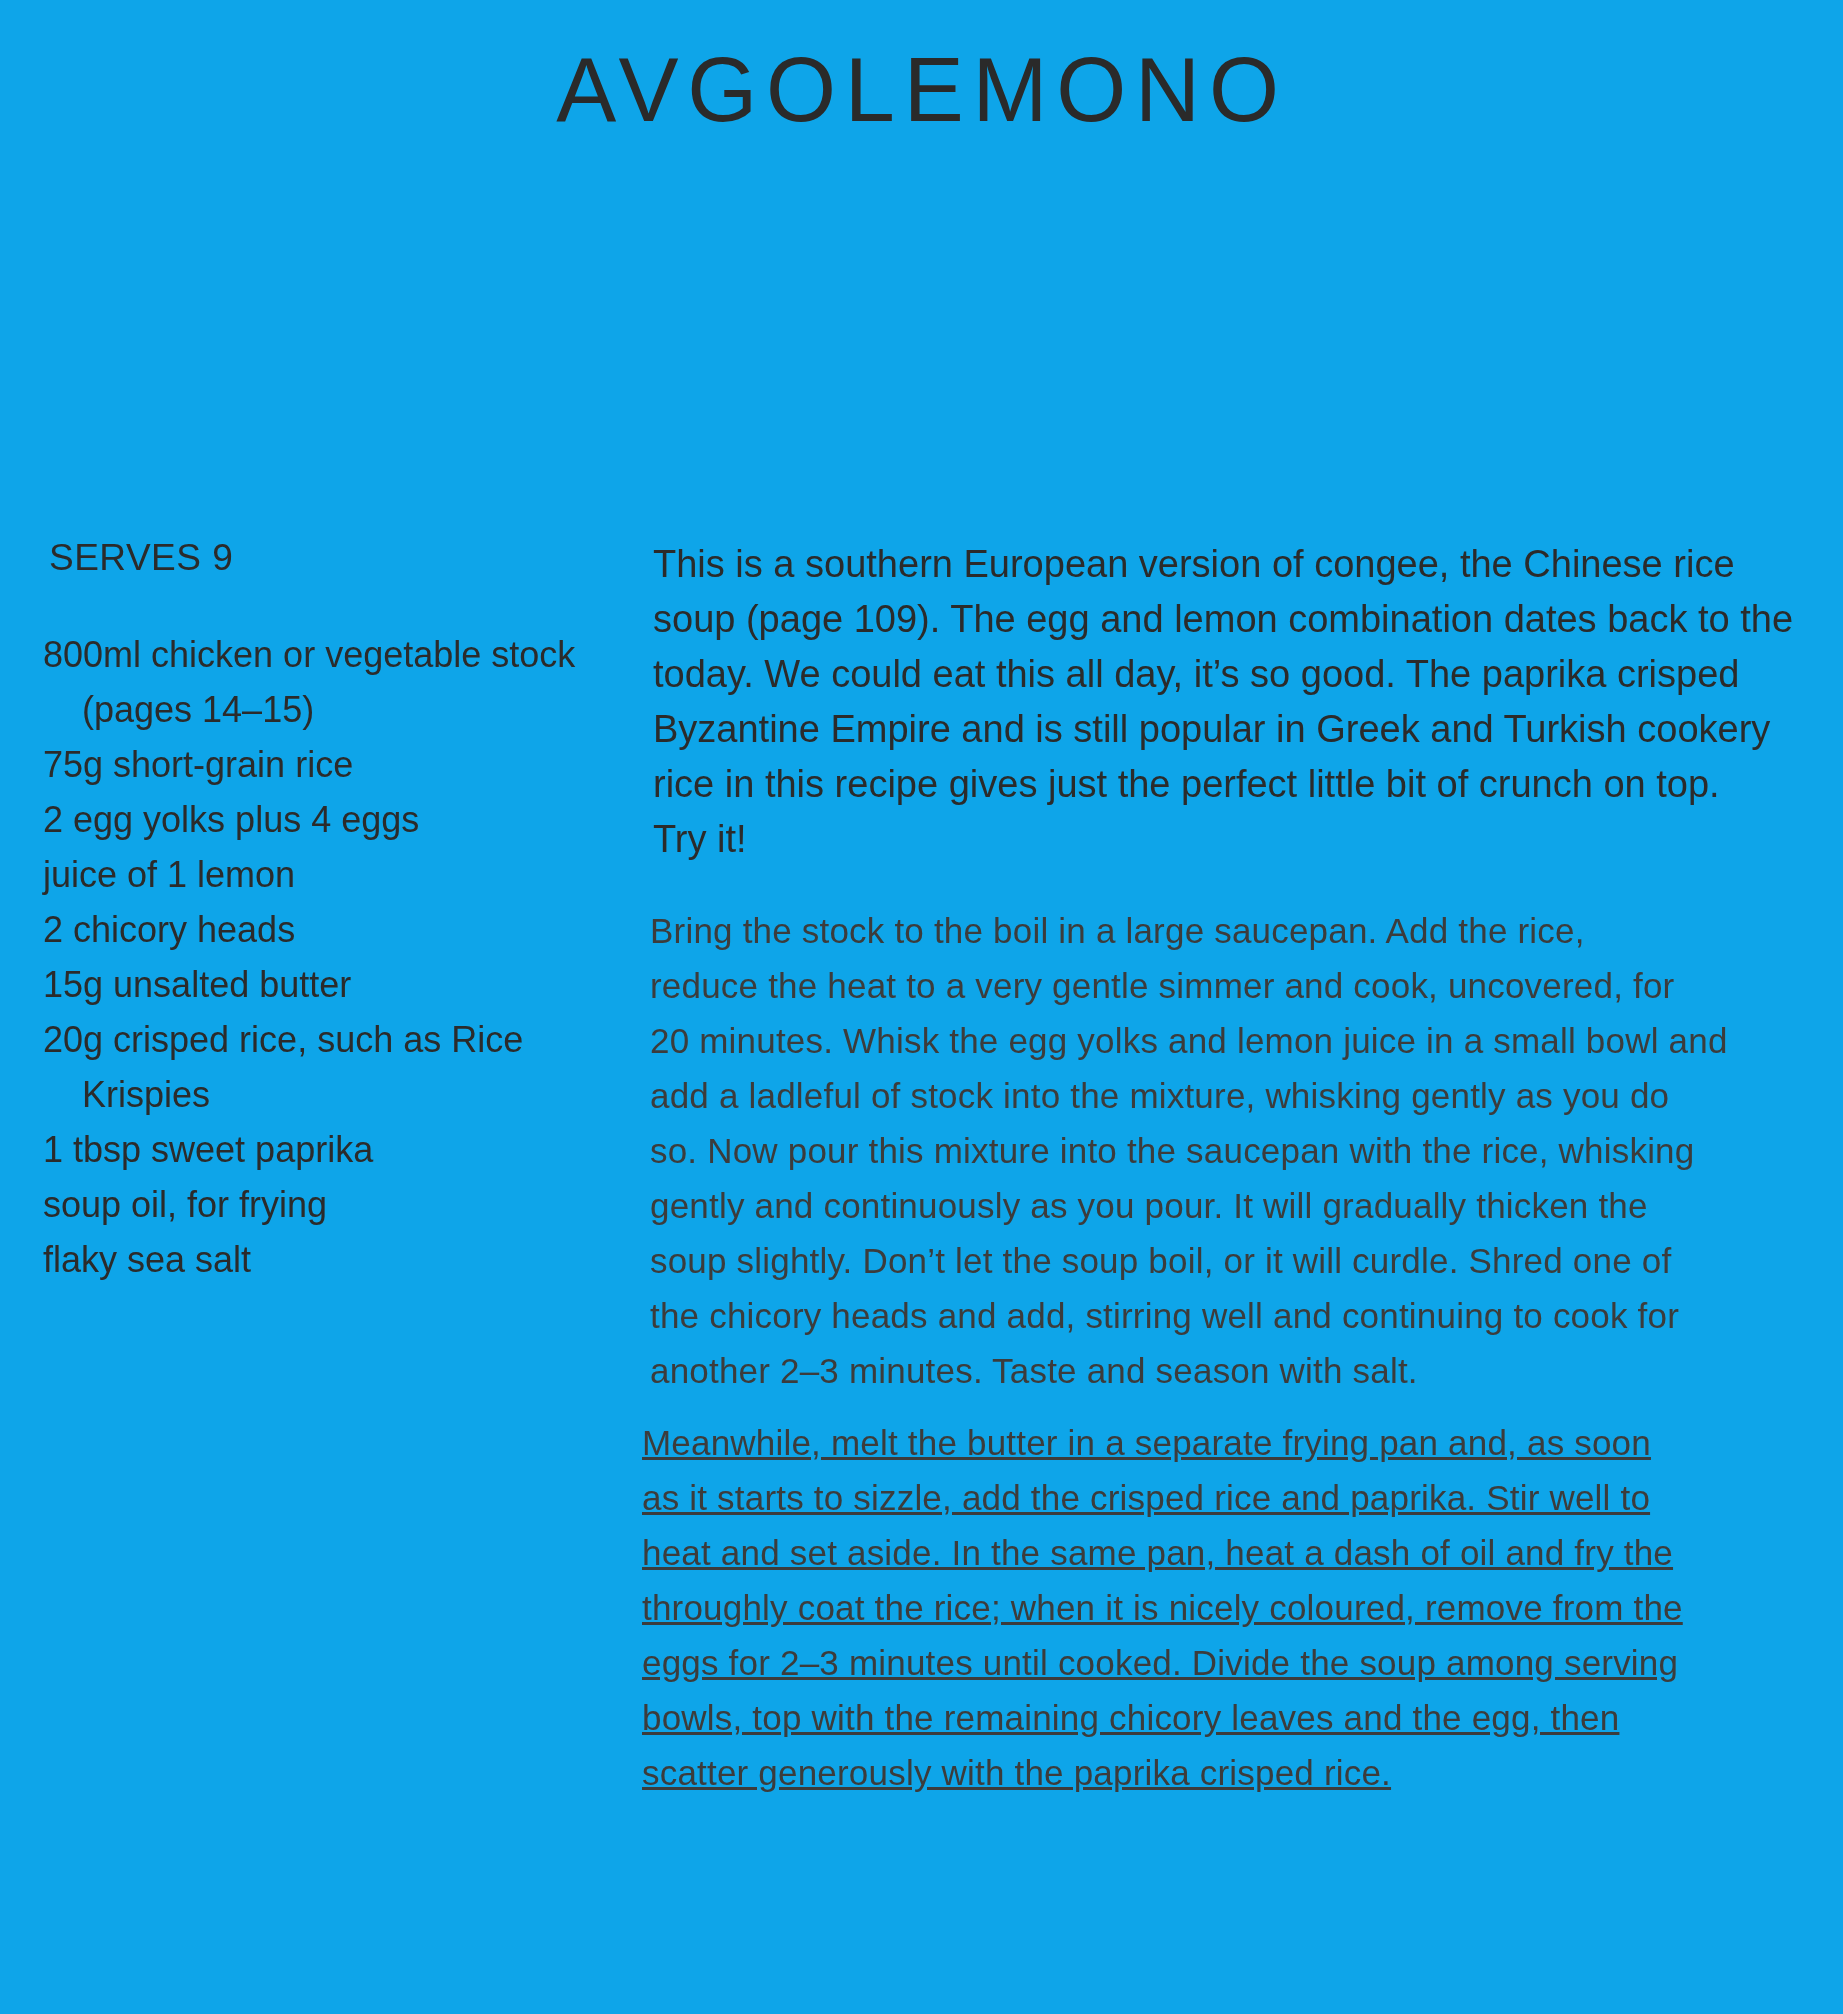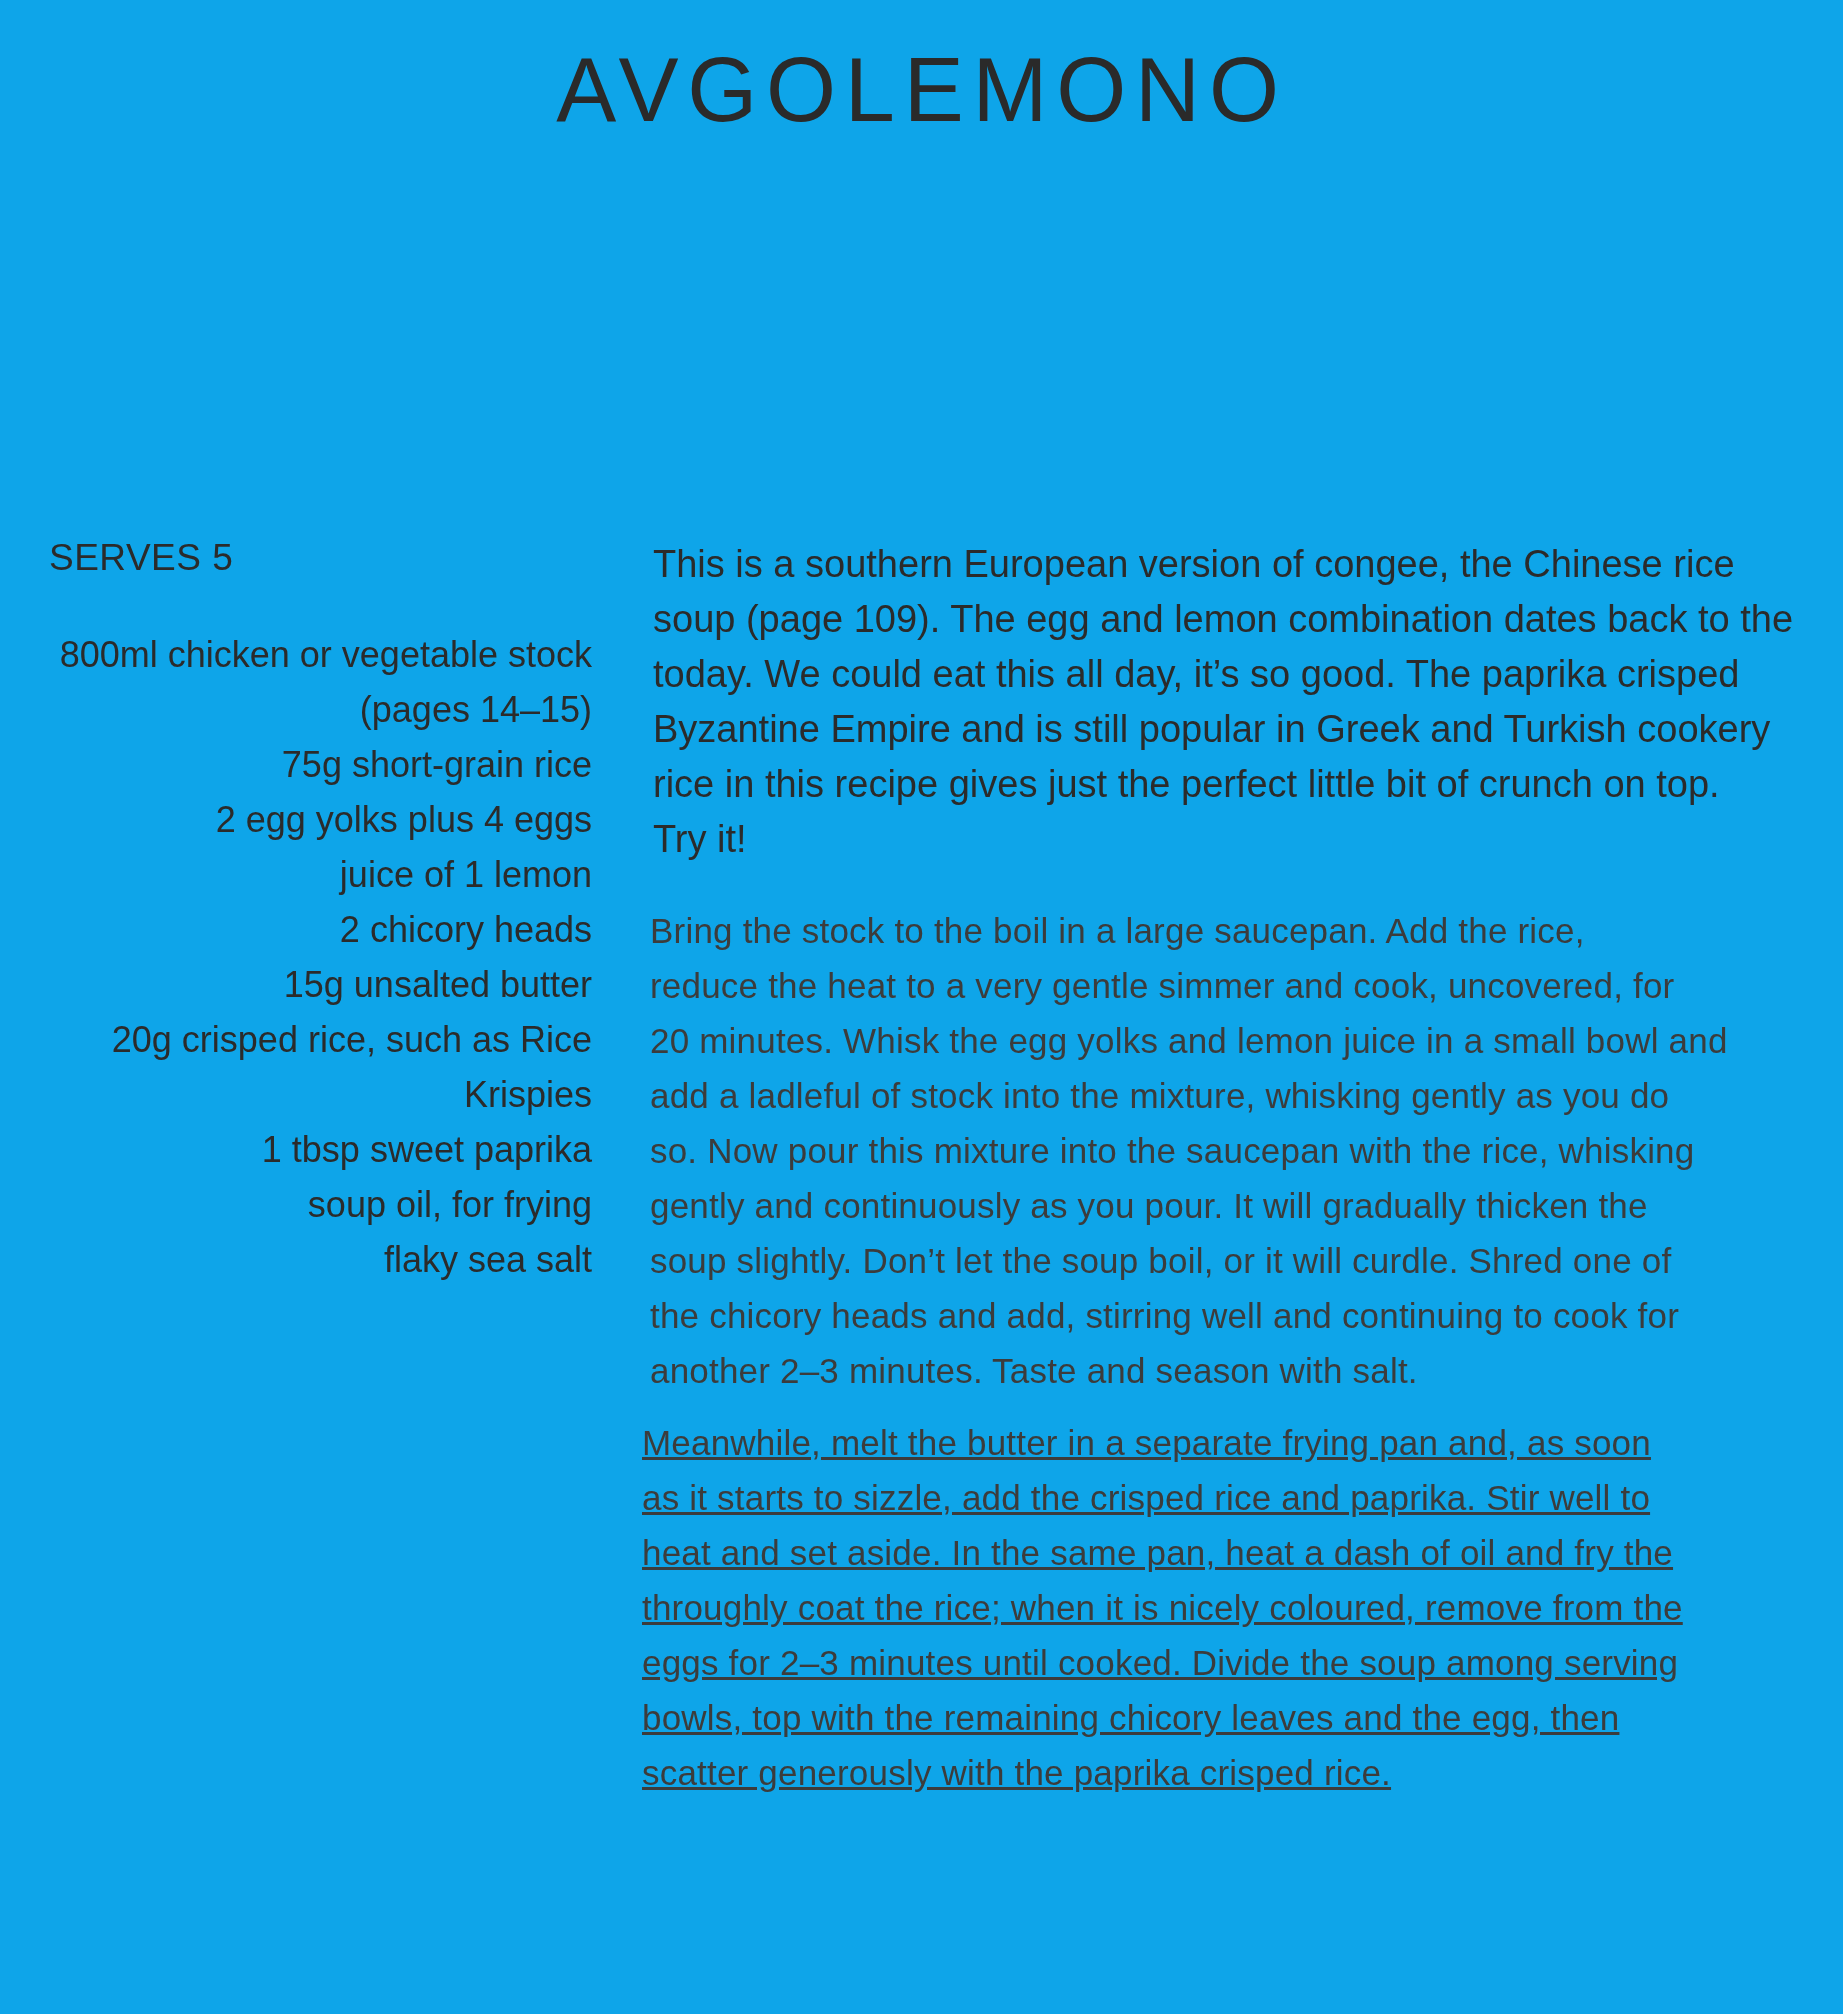--- a/index.html
+++ b/index.html
@@ -49,21 +49,20 @@
       position: absolute;
       left: 43px;
       top: 627px;
       width: 549px;
       margin: 0;
       padding: 0;
       list-style: none;
       font-size: 36px;
       line-height: 55px;
       color: #2b2b2b;
-      text-align: right;
     }
     .ingredients li {
       padding-left: 39px;
       text-indent: -39px;
       margin: 0;
     }
     .col-right {
       position: absolute;
       left: 653px;
       width: 1127px;
@@ -89,21 +88,21 @@
       white-space: nowrap;
     }
   </style>
 </head>
 <body>
 
 <div class="page">
 
   <h1 class="title">AVGOLEMONO</h1>
 
-  <h2 class="serves">SERVES 5</h2>
+  <h2 class="serves">SERVES 9</h2>
 
   <ul class="ingredients">
     <li><span>800ml chicken or vegetable stock (pages 14–15)</span></li>
     <li><span>75g short-grain rice</span></li>
     <li><span>2 egg yolks plus 4 eggs</span></li>
     <li><span>juice of 1 lemon</span></li>
     <li><span>2 chicory heads</span></li>
     <li><span>15g unsalted butter</span></li>
     <li><span>20g crisped rice, such as Rice Krispies</span></li>
     <li><span>1 tbsp sweet paprika</span></li>

